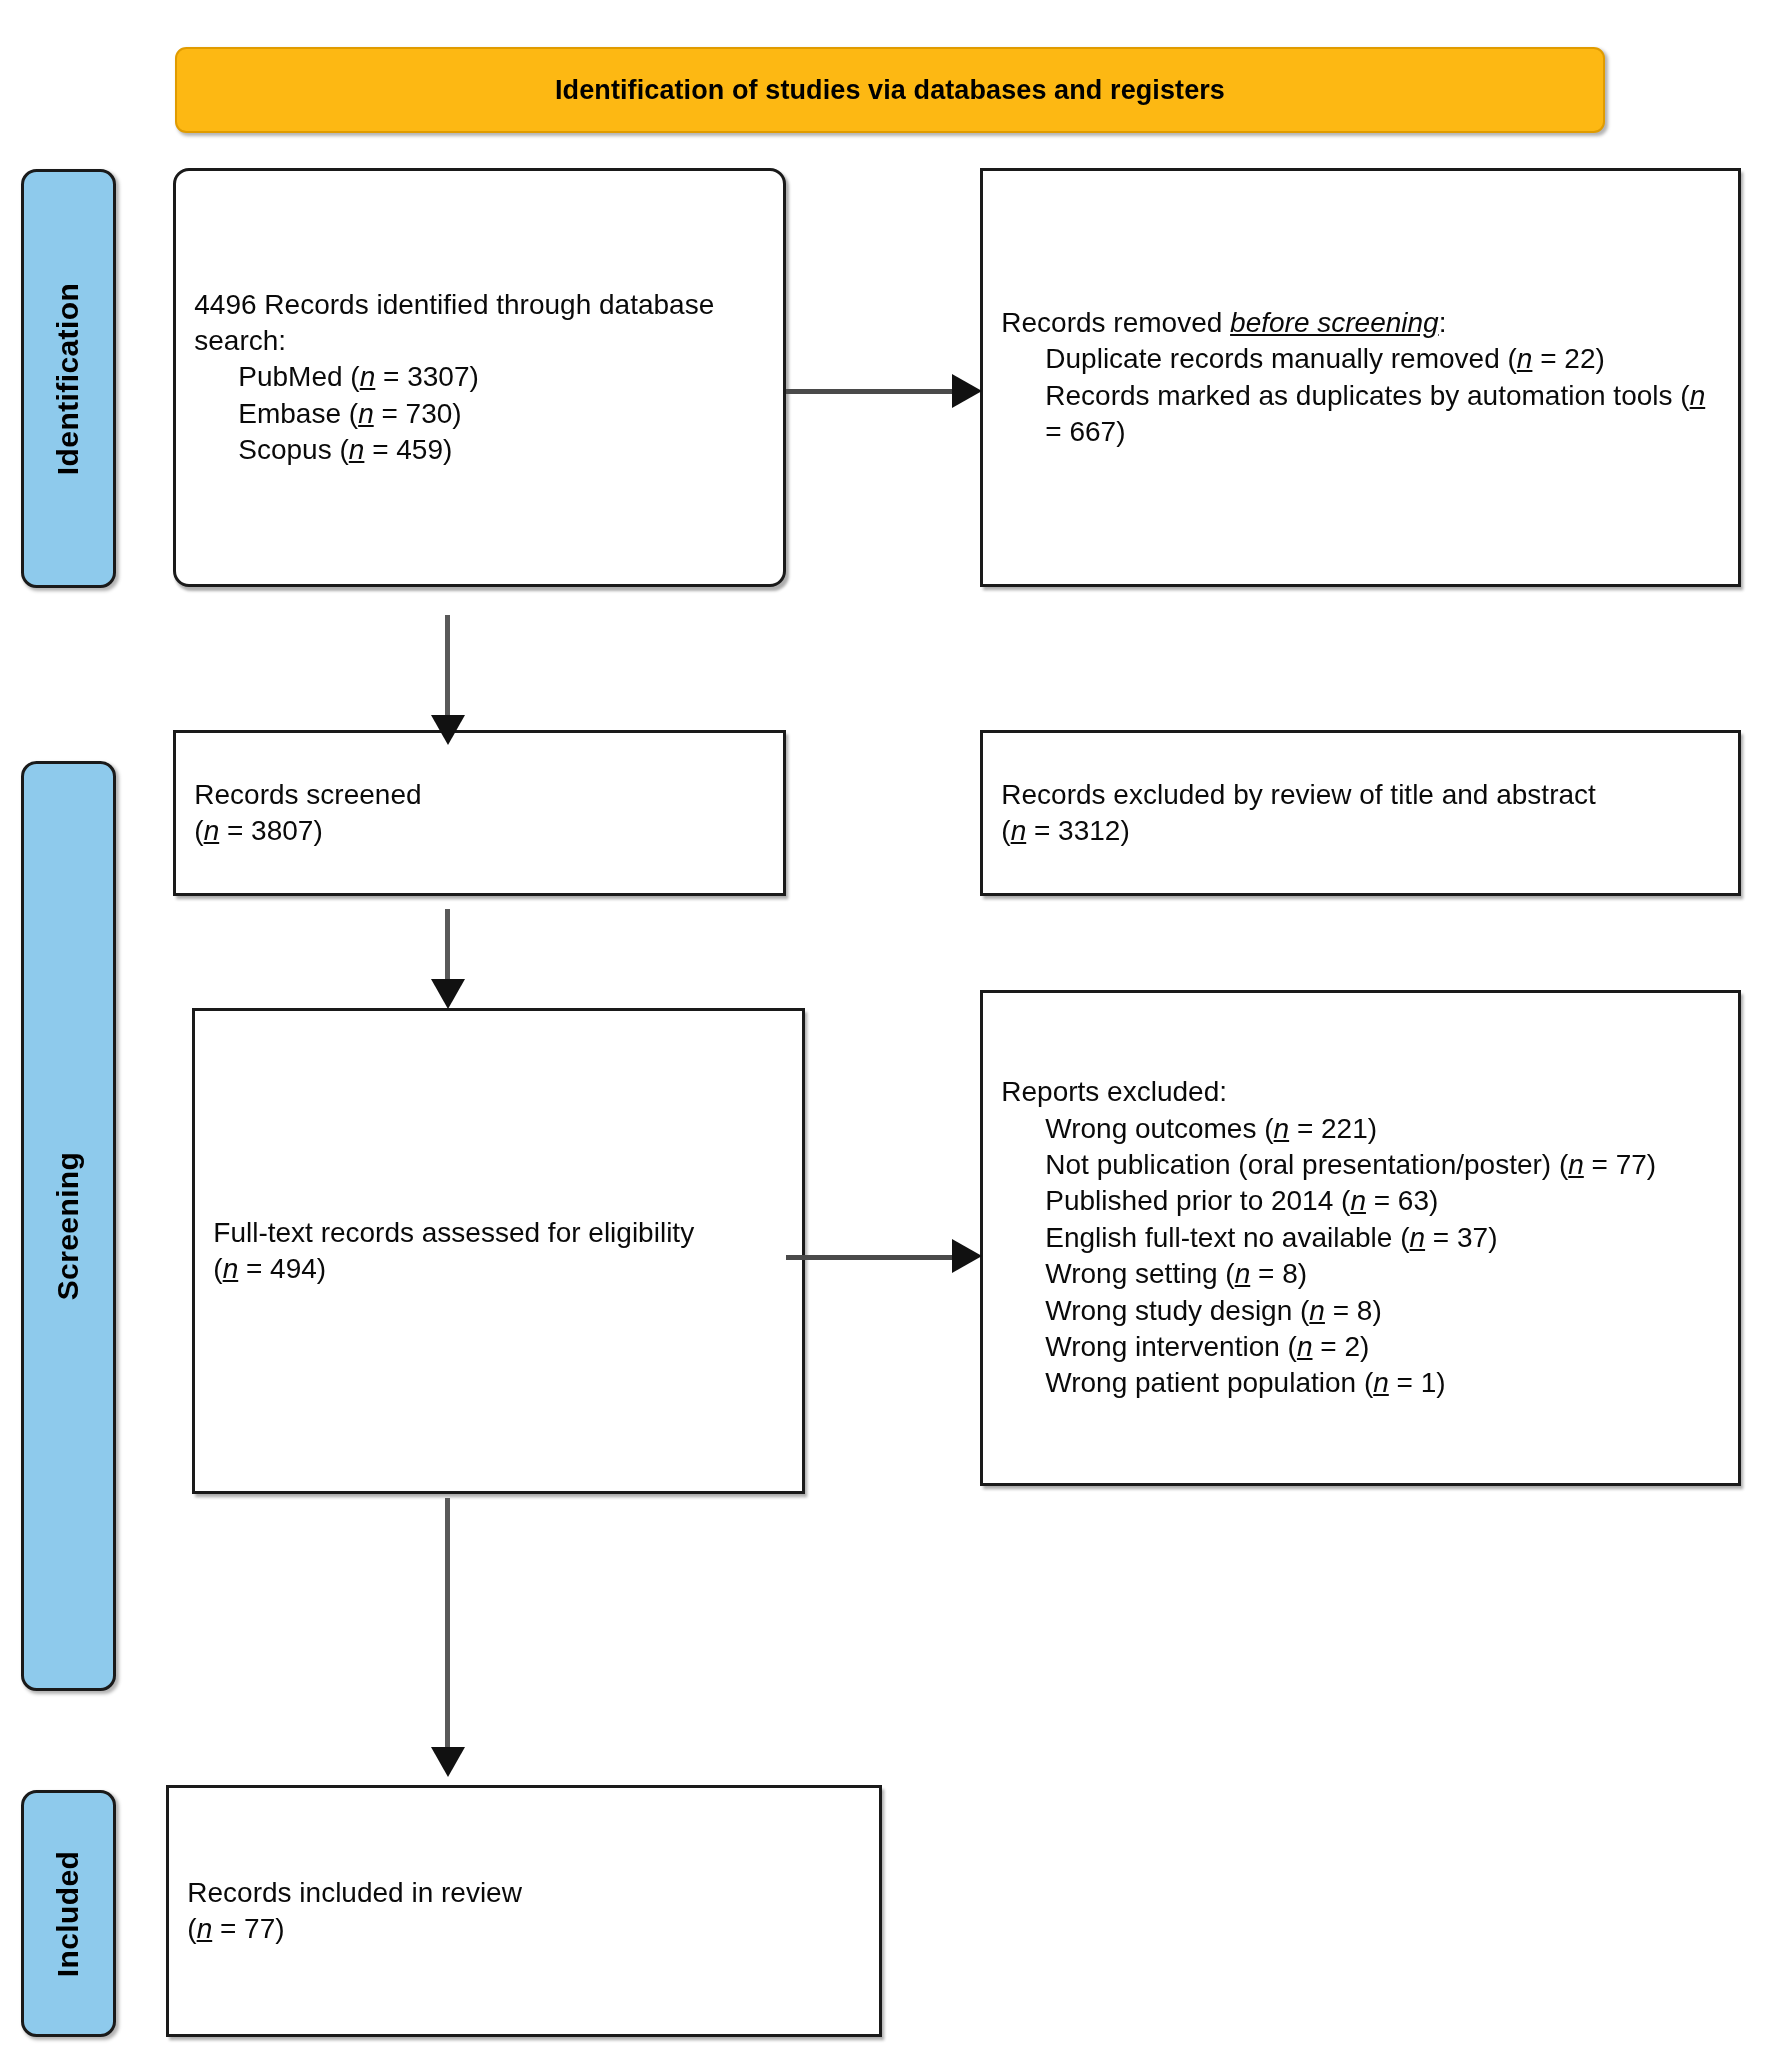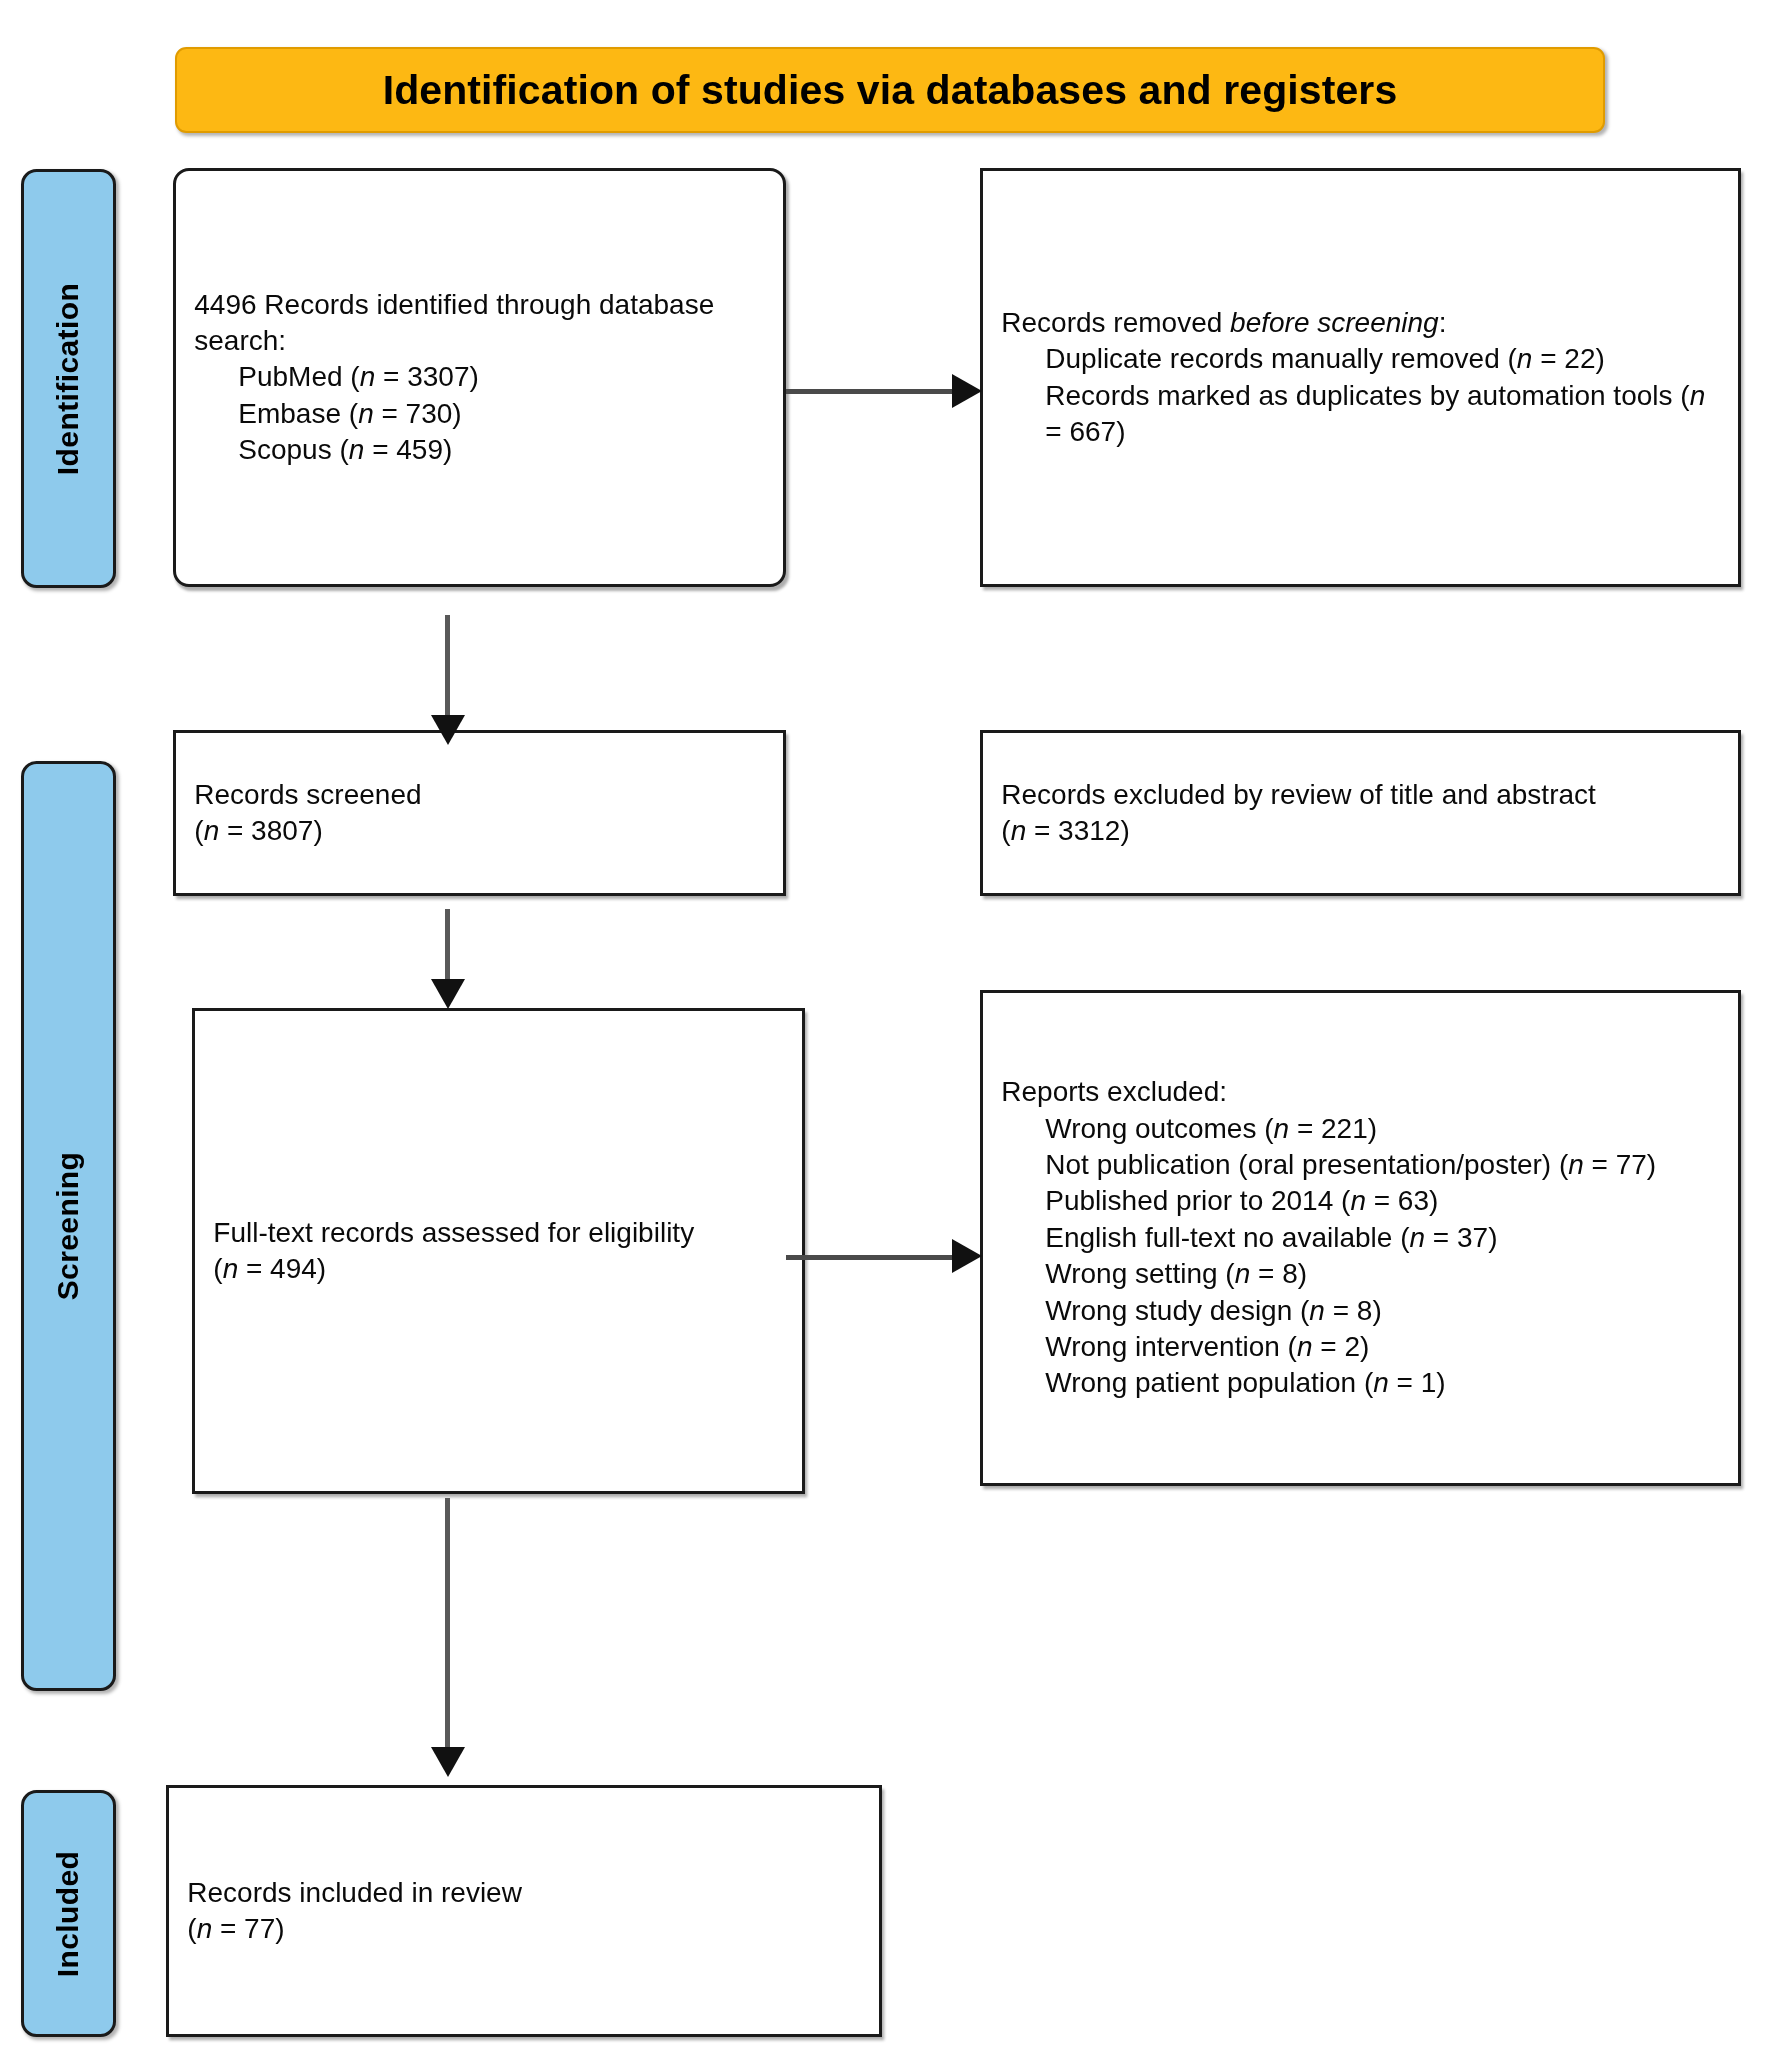--- a/index.html
+++ b/index.html
@@ -29,21 +29,21 @@
     background: #FDB813;
     border: 2.1px solid #E09B00;
     border-radius: 11.3px;
     box-sizing: border-box;
     box-shadow: 2.1px 2.8px 3.5px rgba(0,0,0,0.30);
     display: flex;
     align-items: center;
     justify-content: center;
   }
   .phase-header-label {
-    font-size: 41px;
+    font-size: 27px;
     font-weight: bold;
     color: #000000;
     letter-spacing: 0.1px;
     text-align: center;
     white-space: nowrap;
   }
 
   
   .stage-tab {
     position: absolute;
@@ -83,21 +83,21 @@
   }
   .node-text {
     padding: 0 18.3px;
     font-size: 28px;
     line-height: 1.30;
     color: #0a0a0a;
   }
   .node-line { white-space: normal; }
   .node-line.indent { padding-left: 44px; text-indent: 0px; }
   .node-line.hang   { padding-left: 44px; }
-  em.it { font-style: italic; }
+  em.it { font-style: italic; text-decoration: underline; }
 
   
   #box-identified       { left: 173px;  top: 168px;  width: 613px;  height: 419px; border-radius: 16px; }
   #box-removed          { left: 980px; top: 168px;  width: 761px; height: 419px; }
   #box-screened         { left: 173px;  top: 730px; width: 613px;  height: 166px; }
   #box-excluded-title   { left: 980px; top: 730px; width: 761px; height: 166px; }
   #box-fulltext         { left: 173px;  top: 1008px; width: 613px;  height: 486px; margin-left: 19px; }
   #box-reports-excluded { left: 980px; top: 990px; width: 761px; height: 496px; }
   #box-included         { left: 166px;  top: 1785px; width: 716px;  height: 252px; }
 

